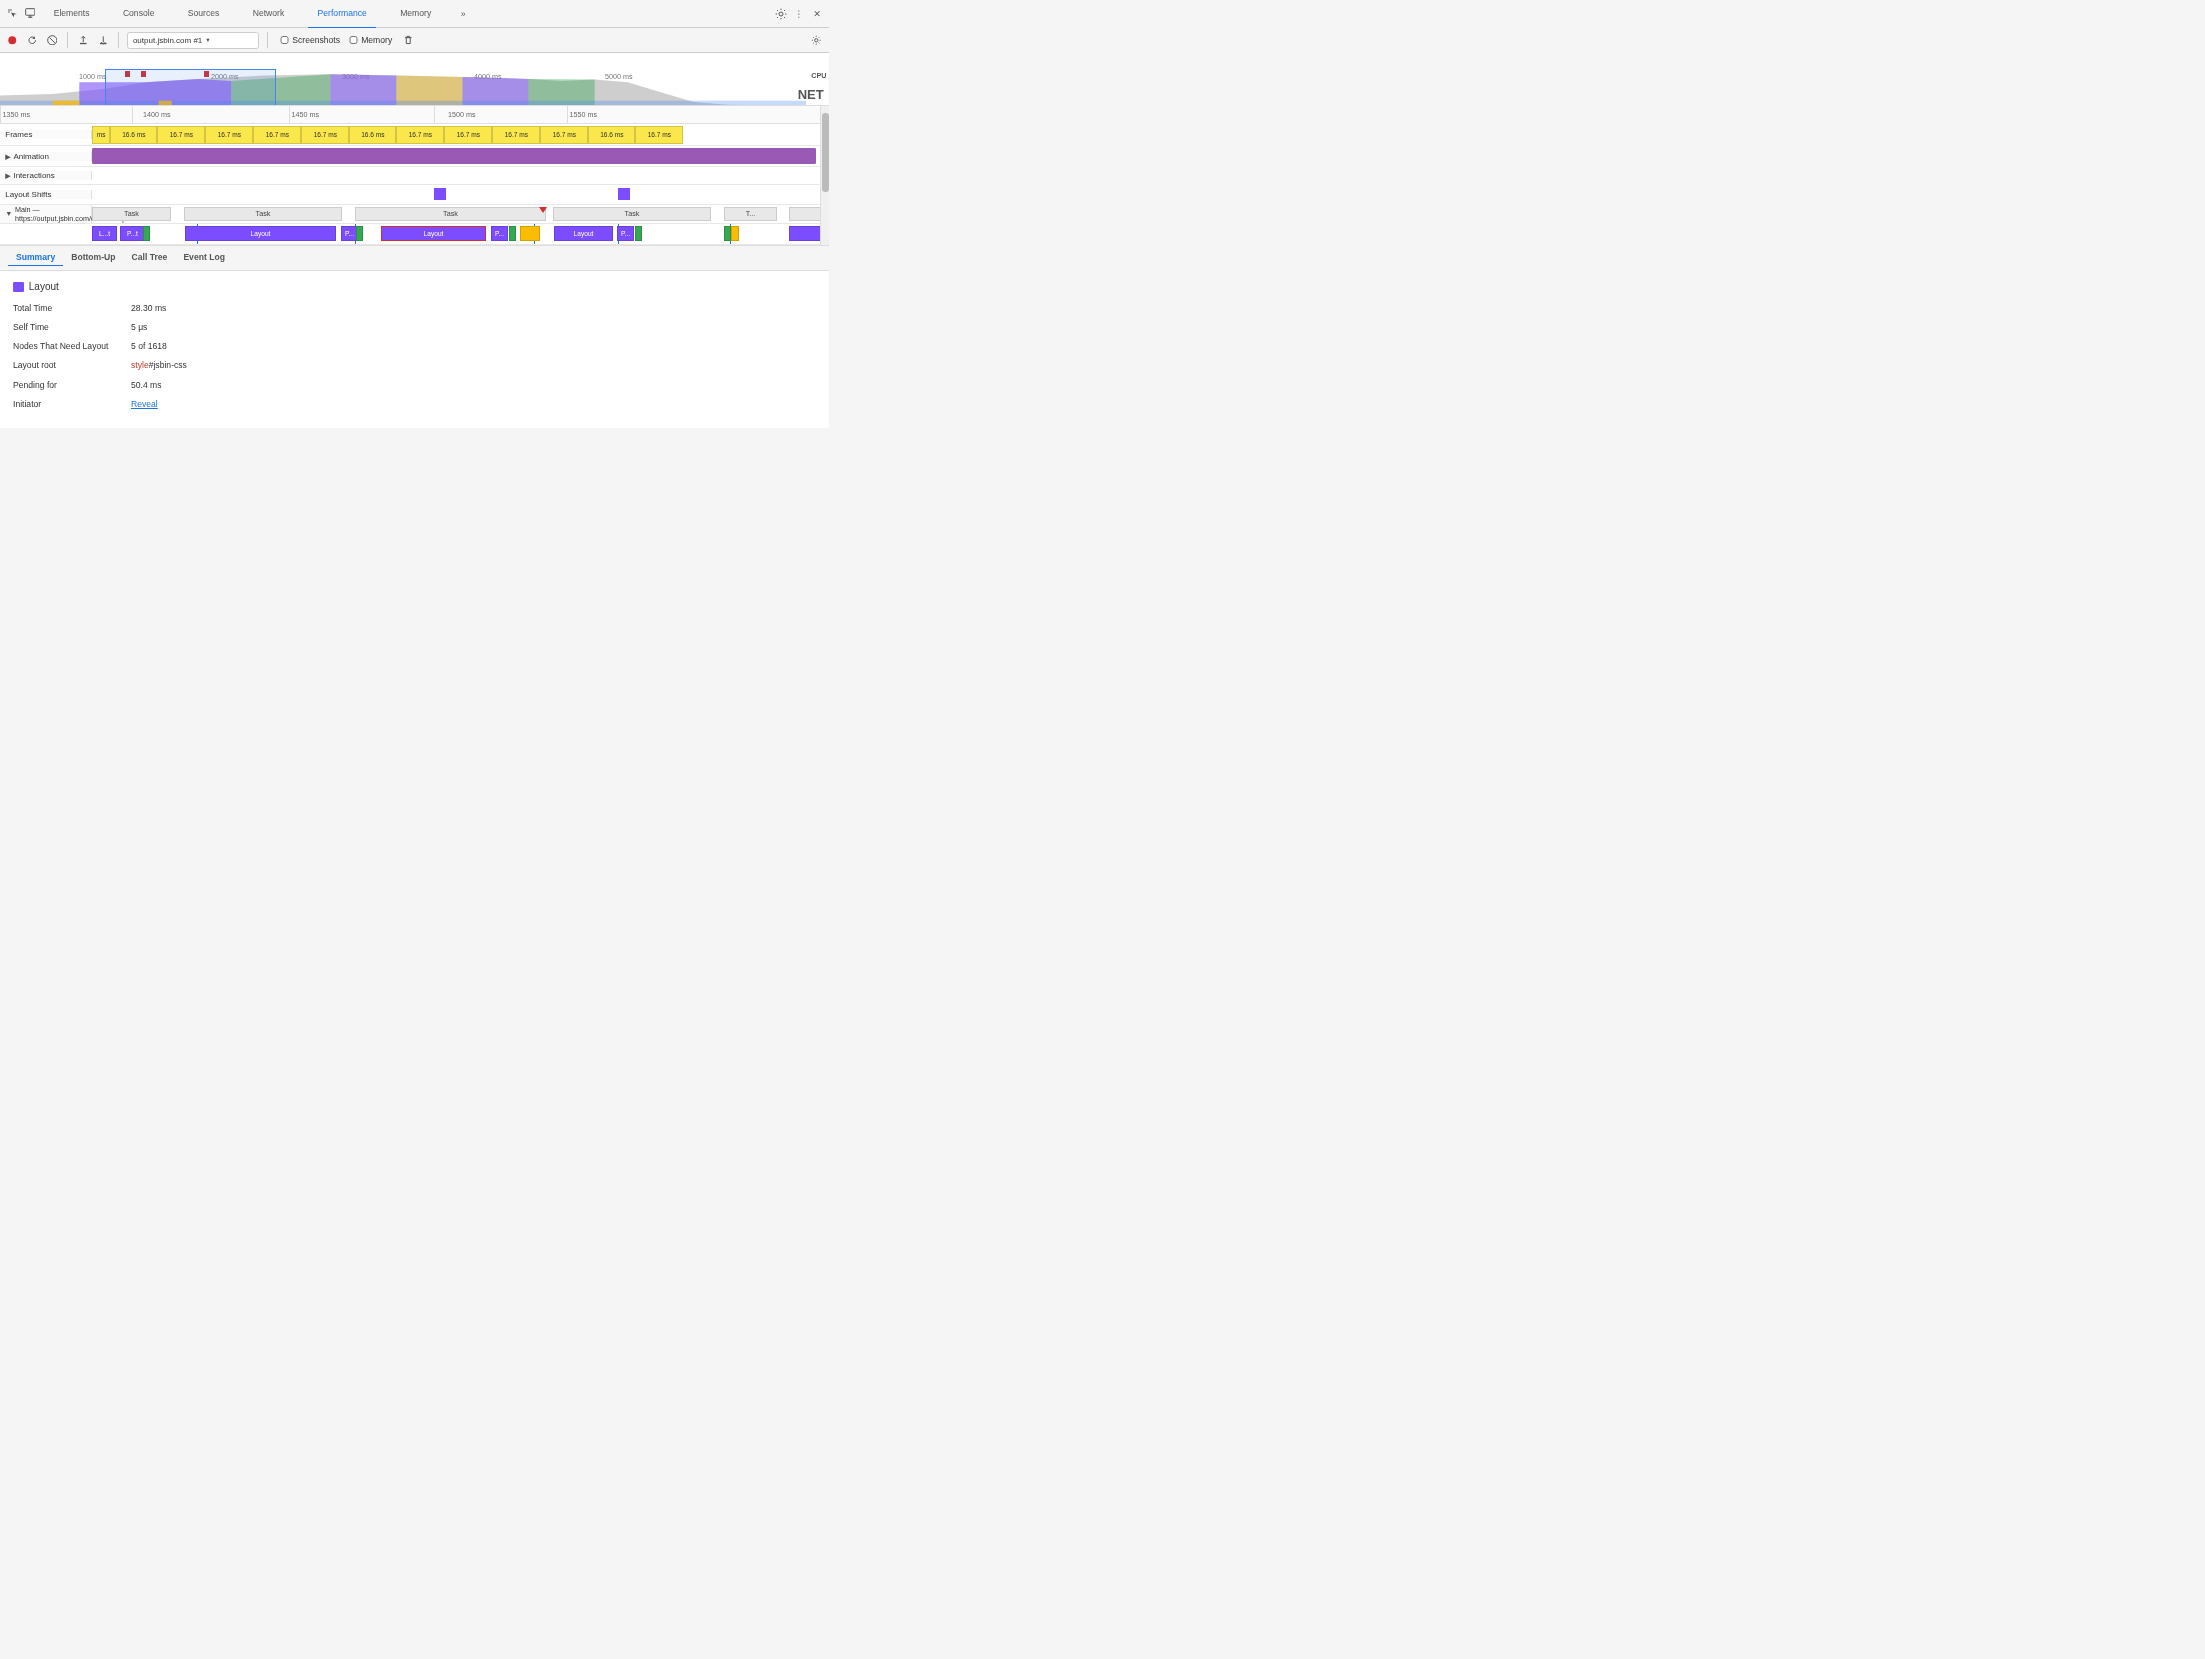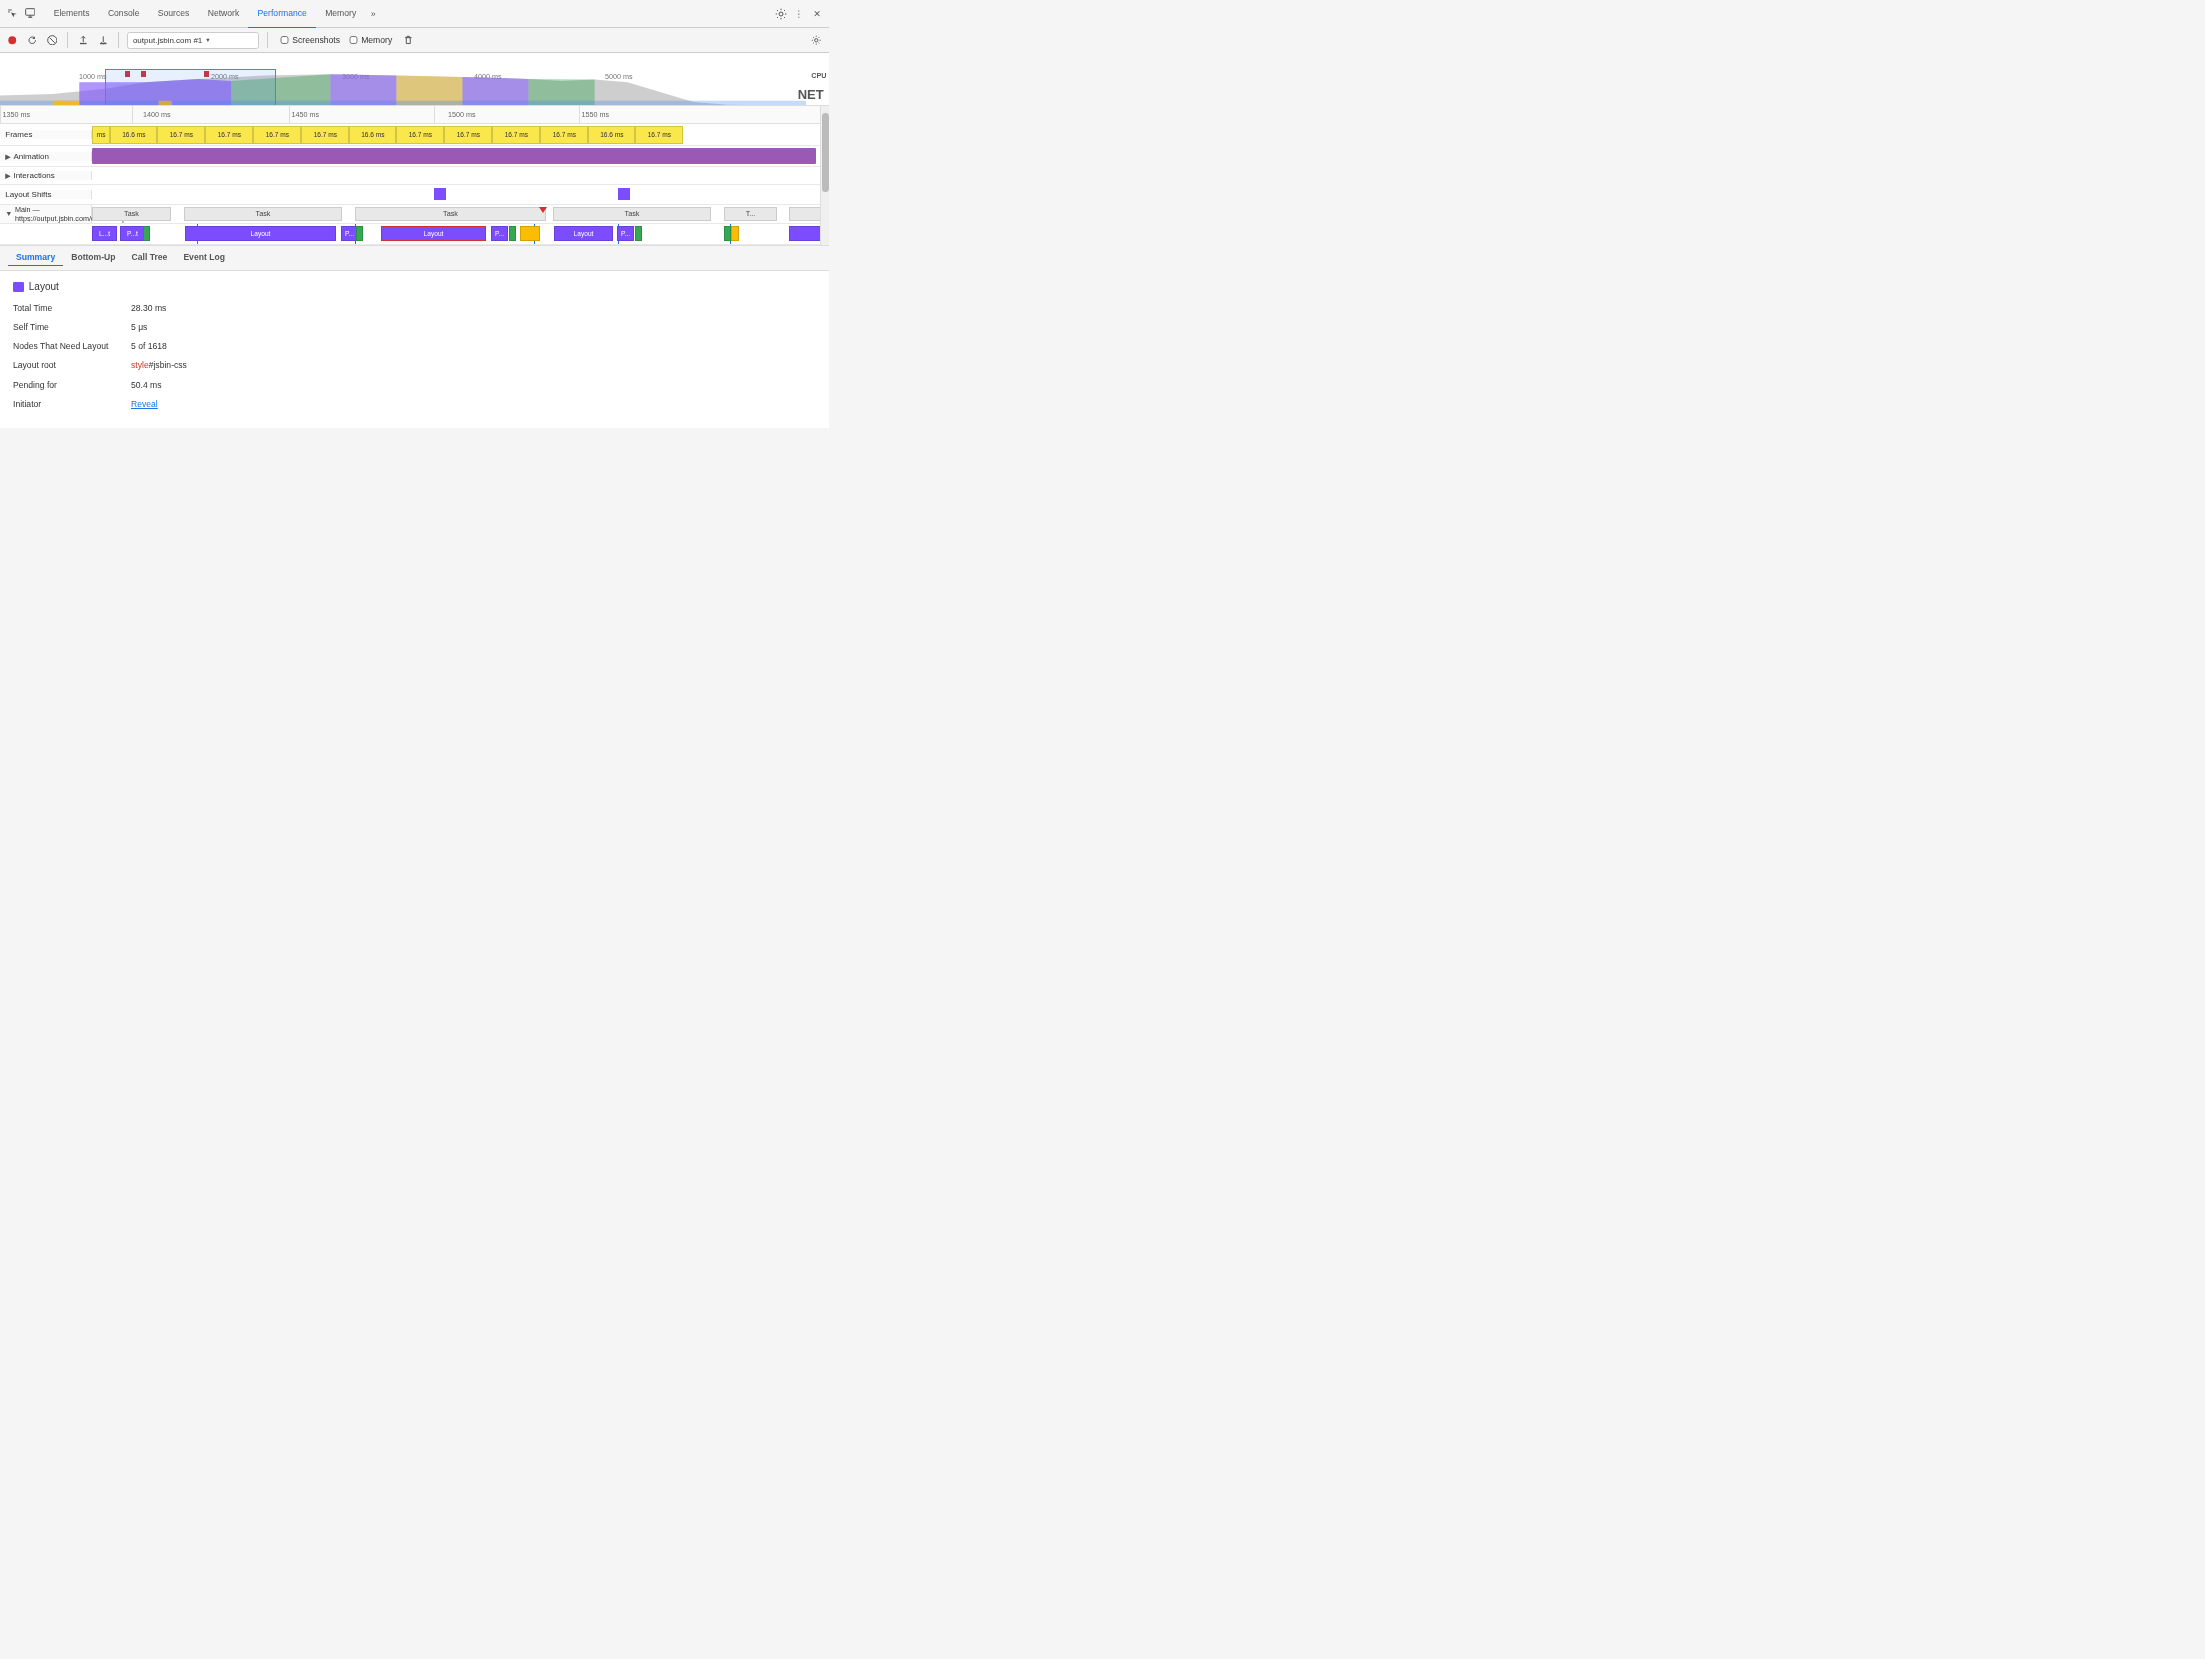--- a/index.html
+++ b/index.html
@@ -34,21 +34,21 @@
       display: flex;
       align-items: center;
       justify-content: center;
       color: #555;
       font-size: 9.2px;
       cursor: pointer;
     }
     .nav-tabs {
       display: flex;
       flex: 1;
-      gap: 0;
+      gap: 15px;
     }
     .nav-tab {
       padding: 0 9.2px;
       height: 28px;
       display: flex;
       align-items: center;
       font-size: 8.6px;
       color: #555;
       cursor: pointer;
       border-bottom: 1.3px solid transparent;
@@ -598,21 +598,21 @@
     </div>
     <div class="ruler-tick" style="left:132px;">
       <span style="padding-left:11px;text-align:right;">1400 ms</span>
     </div>
     <div class="ruler-tick" style="left:289px;">
       <span style="padding-left:2.6px;">1450 ms</span>
     </div>
     <div class="ruler-tick" style="left:434px;">
       <span style="padding-left:6px;margin-left:8px;">1500 ms</span>
     </div>
-    <div class="ruler-tick" style="left:579px;">
+    <div class="ruler-tick" style="left:567px;">
       <span style="padding-left:2.6px;">1550 ms</span>
     </div>
   </div>
 
   <div class="track-row frames-row">
     <div class="track-label">
       <span>Frames</span>
     </div>
     <div class="track-content" style="height:21px;">
       <div class="frames-track">

